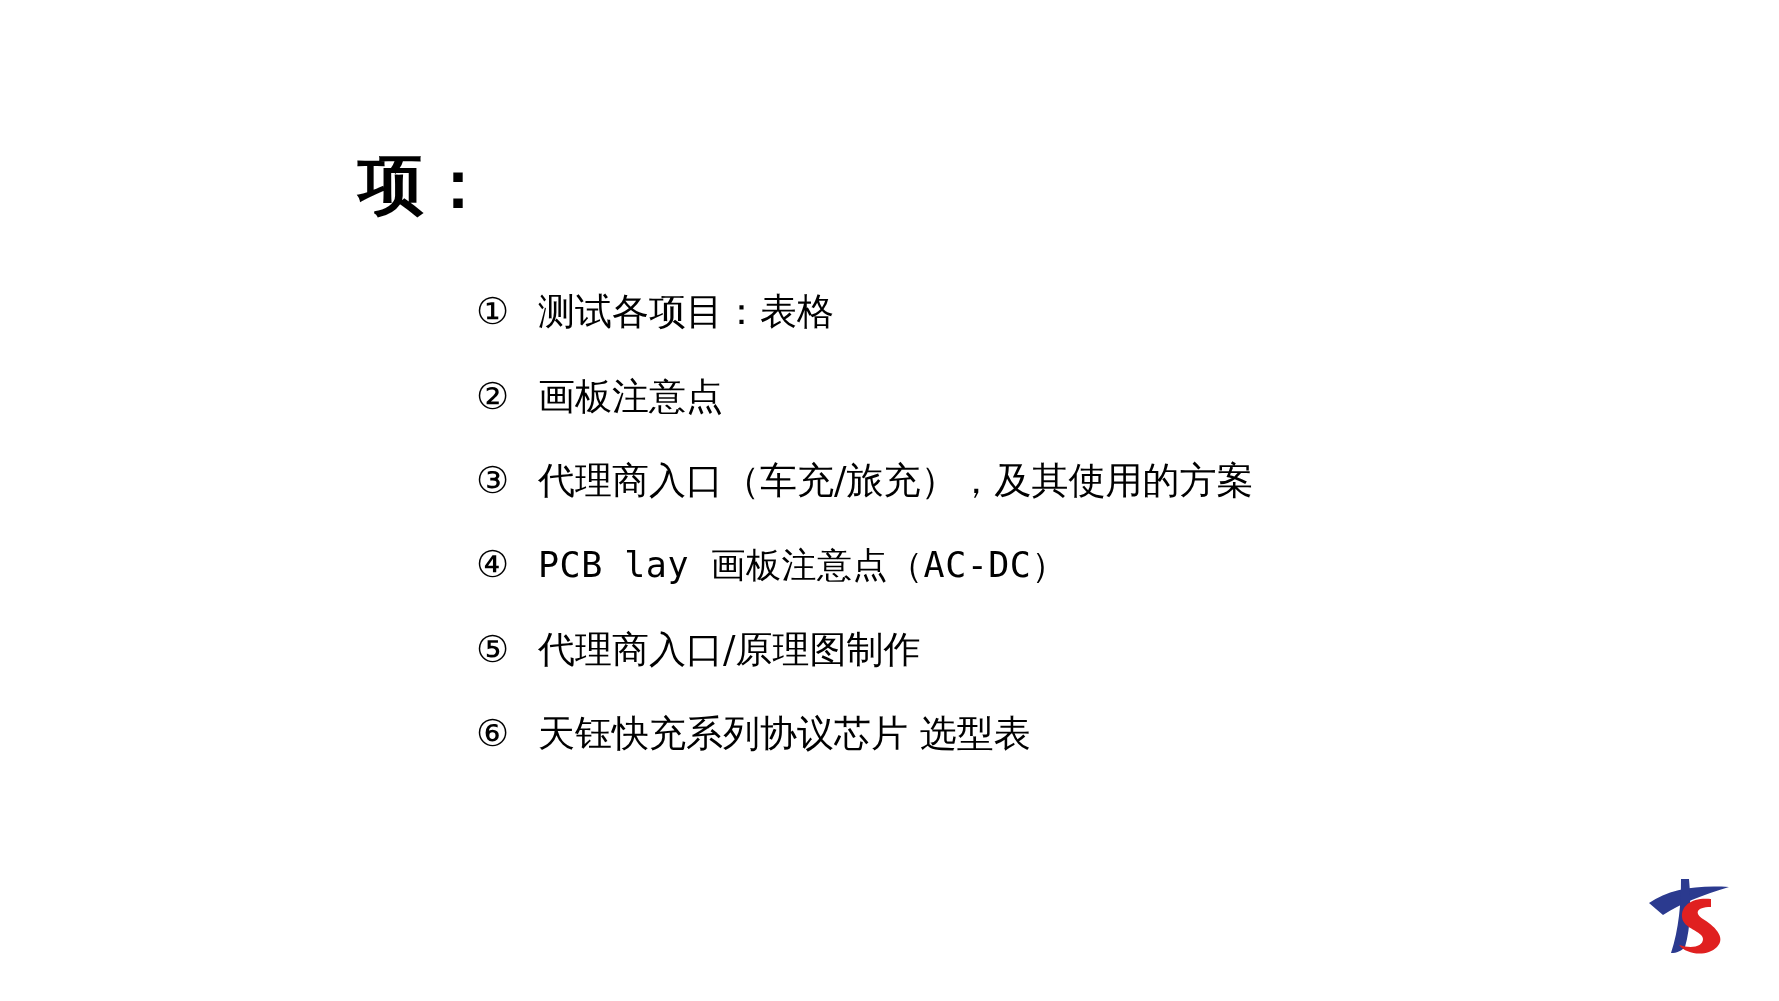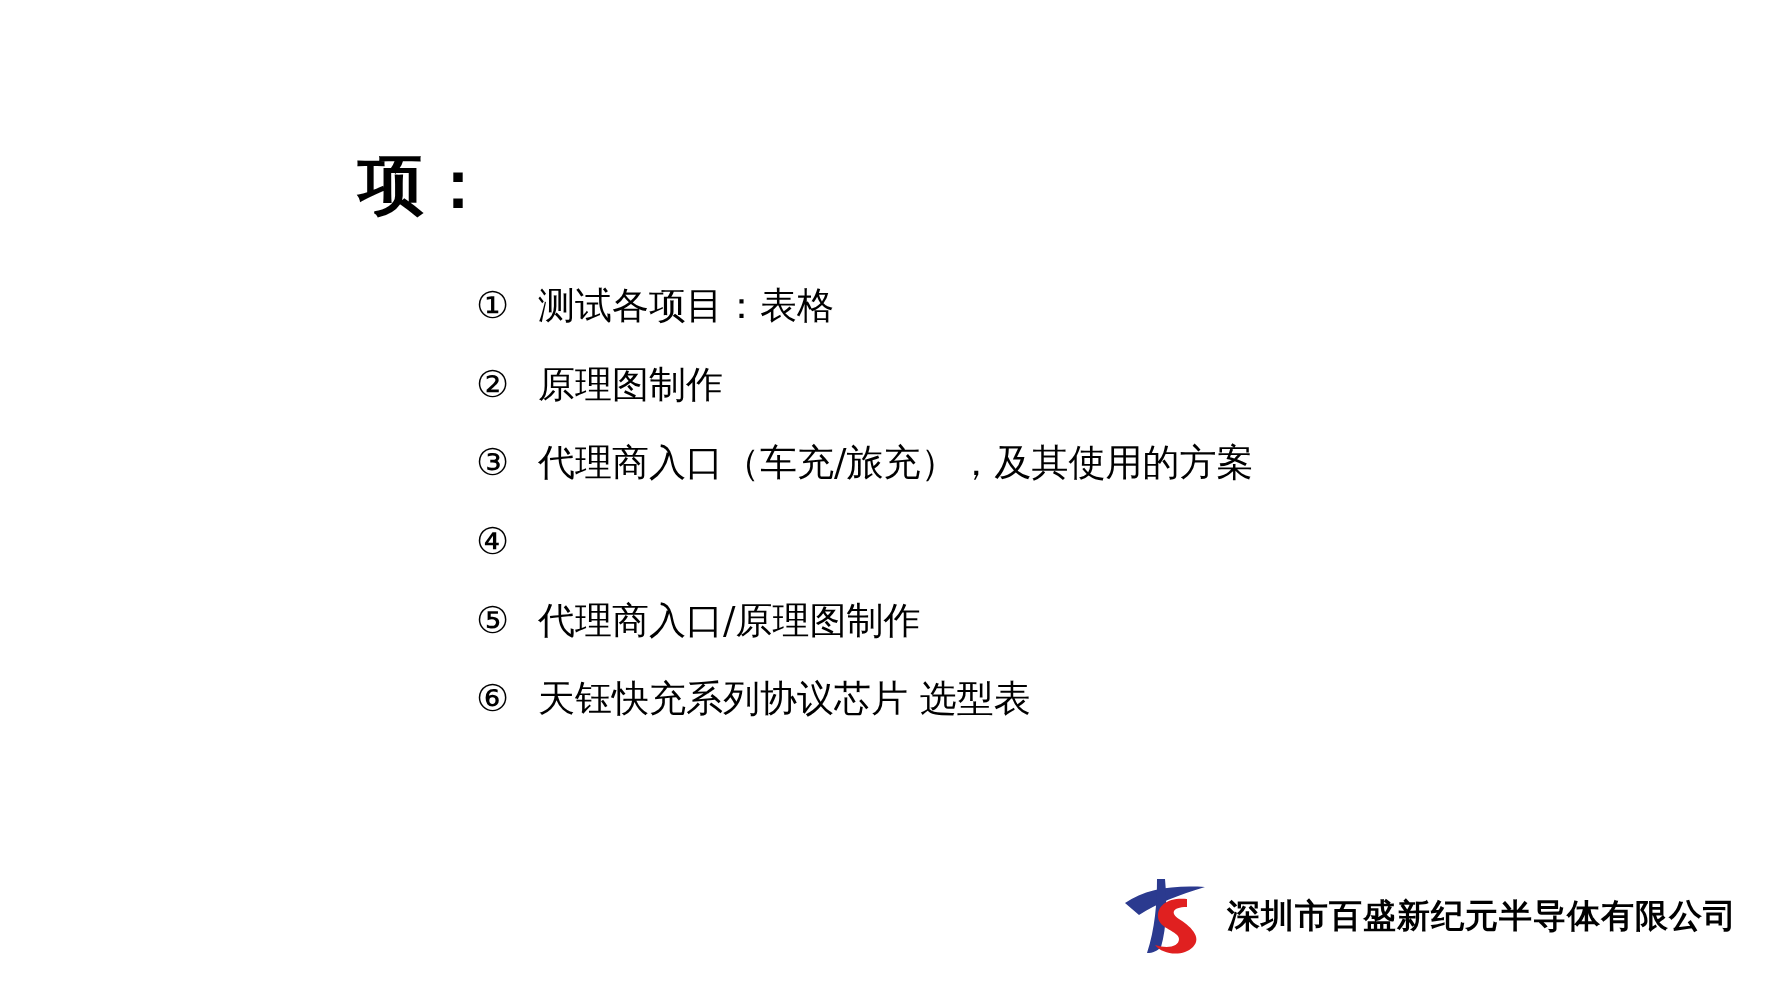--- a/index.html
+++ b/index.html
@@ -48,20 +48,21 @@
     color: #000000;
     white-space: nowrap;
   }
   .bullet .marker {
     width: 62px;
     flex: 0 0 62px;
     font-size: 37px;
   }
   .bullet .text {
     flex: 1 1 auto;
+    margin-top: 6px;
   }
   .bullet.mono .text {
     font-family: "DejaVu Sans Mono", monospace;
     font-size: 35px;
     letter-spacing: 0.5px;
   }
   .footer {
     position: absolute;
     right: 42px;
     bottom: 42px;
@@ -93,30 +94,31 @@
 
   <div class="bullets">
 
     <div class="bullet">
       <span class="marker">①</span>
       <span class="text">测试各项目：表格</span>
     </div>
 
     <div class="bullet">
       <span class="marker">②</span>
-      <span class="text">原理图制作</span>
+      <span class="text">画板注意点</span>
     </div>
 
     <div class="bullet">
       <span class="marker">③</span>
       <span class="text">代理商入口（车充/旅充），及其使用的方案</span>
     </div>
 
     <div class="bullet mono">
       <span class="marker">④</span>
+      <span class="text">PCB lay 画板注意点（AC-DC）</span>
     </div>
 
     <div class="bullet">
       <span class="marker">⑤</span>
       <span class="text">代理商入口/原理图制作</span>
     </div>
 
     <div class="bullet">
       <span class="marker">⑥</span>
       <span class="text">天钰快充系列协议芯片 选型表</span>
@@ -125,16 +127,15 @@
   </div>
 
   <div class="footer">
     <span class="logo">
       <svg viewBox="0 0 96 86" width="96" height="86" aria-hidden="true">
         <path d="M8 30 C28 16, 56 12, 88 14 C62 22, 40 30, 22 42 Z" fill="#2b3a8f"></path>
         <path d="M40 6 C40 30, 38 56, 30 80 C36 80, 40 78, 44 74 C50 54, 50 28, 48 6 Z" fill="#2b3a8f"></path>
         <path d="M70 26 C52 24, 40 32, 41 44 C42 56, 62 58, 62 66 C62 74, 50 76, 38 72 C46 82, 66 84, 76 74 C86 64, 72 52, 62 46 C54 41, 54 34, 70 34 Z" fill="#e02020"></path>
       </svg>
     </span>
-    <span class="company">深圳市百盛新纪元半导体有限公司</span>
   </div>
 
 </div>
 
 </body></html>

